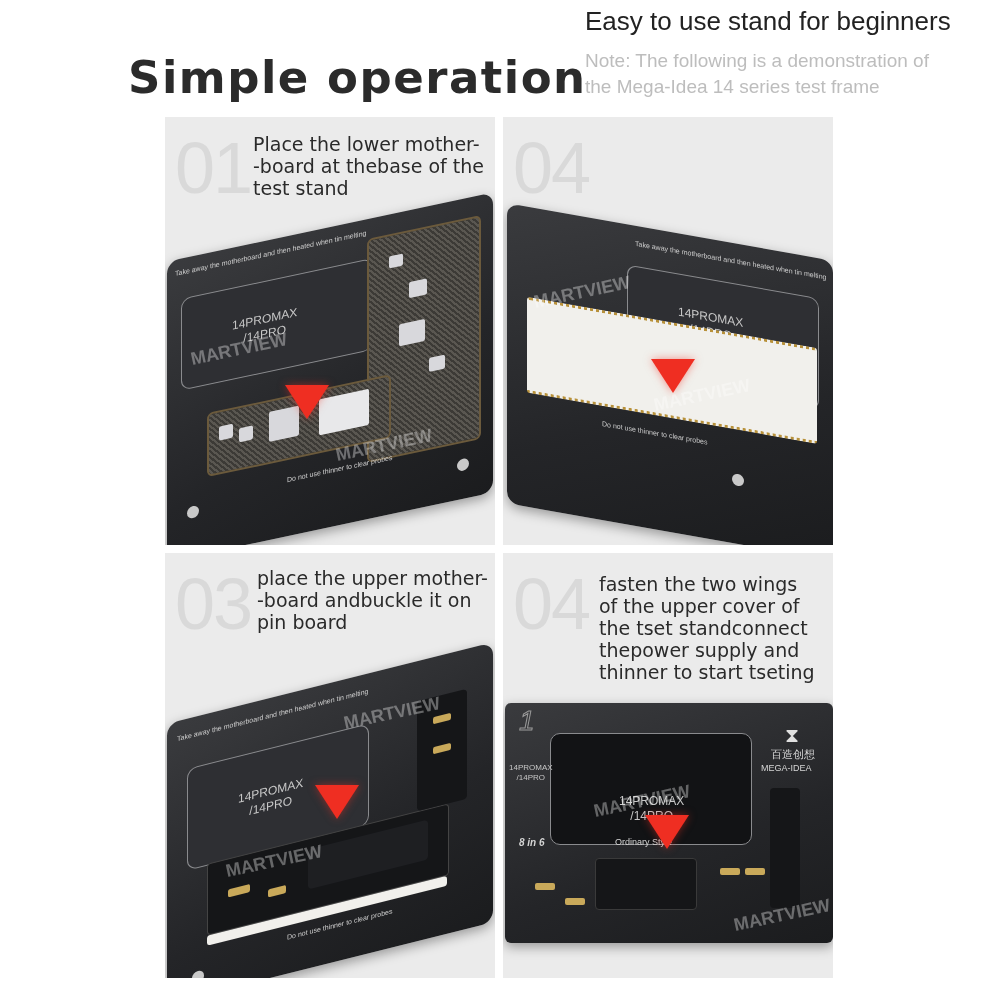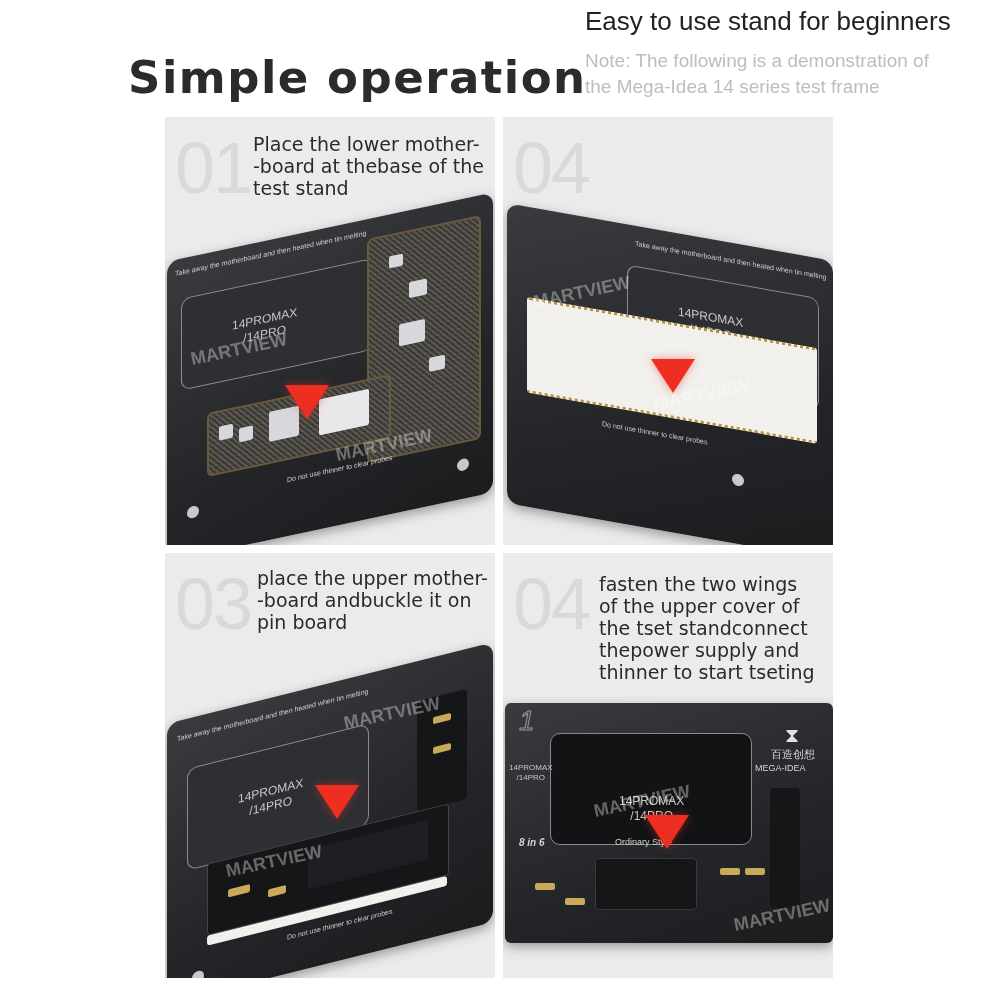--- a/index.html
+++ b/index.html
@@ -122,21 +122,21 @@
   <div class="device" style="left:2px;top:150px;width:328px;height:240px;border-radius:6px;">
     <div style="position:absolute;left:14px;top:2px;font-size:28px;font-style:italic;color:transparent;-webkit-text-stroke:1px #9a9a9a;font-family:'Liberation Sans',sans-serif;">1</div>
     <div class="inner" style="left:45px;top:30px;width:200px;height:110px;background:#121315;">
       <div class="model" style="left:68px;top:60px;">14PROMAX
 /14PRO</div>
     </div>
     <div class="model" style="left:4px;top:60px;font-size:8px;line-height:10px;">14PROMAX
 /14PRO</div>
     <div style="position:absolute;left:280px;top:20px;font-size:20px;color:#e0e0e0;">⧗</div>
     <div class="brand" style="left:266px;top:46px;font-size:11px;">百造创想</div>
-    <div class="brand" style="left:250px;top:60px;">MEGA-IDEA</div>
+    <div class="brand" style="left:256px;top:60px;">MEGA-IDEA</div>
     <div class="brand" style="left:14px;top:134px;font-style:italic;font-weight:bold;font-size:10px;">8 in 6</div>
     <div class="brand" style="left:110px;top:134px;">Ordinary Style</div>
     <div class="dark-pad" style="left:90px;top:155px;width:100px;height:50px;border:1px solid #3a3a3a;"></div>
     <div class="conn" style="left:30px;top:180px;width:20px;height:7px;"></div>
     <div class="conn" style="left:60px;top:195px;width:20px;height:7px;"></div>
     <div class="conn" style="left:215px;top:165px;width:20px;height:7px;"></div>
     <div class="conn" style="left:240px;top:165px;width:20px;height:7px;"></div>
     <div class="dark-pad" style="left:265px;top:85px;width:30px;height:120px;"></div>
   </div>
   <div class="arrow" style="left:142px;top:262px;"></div>

